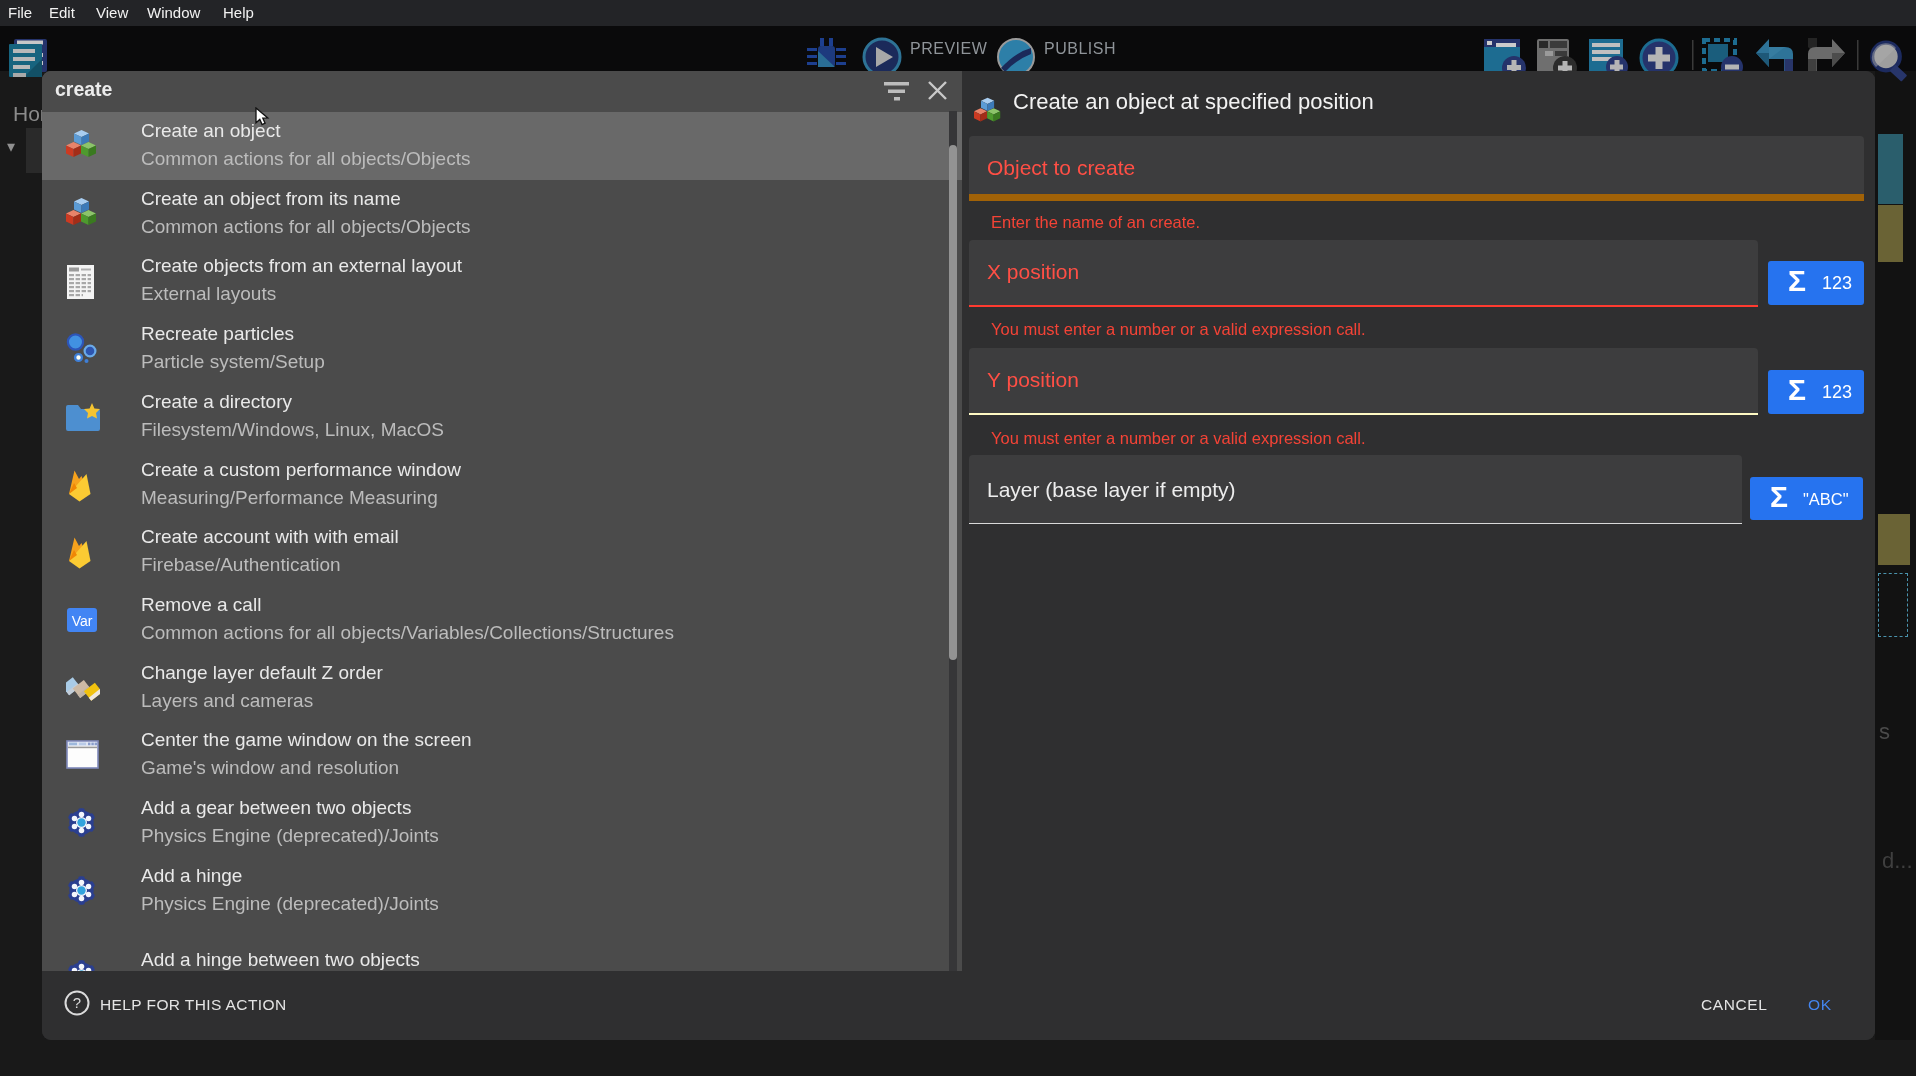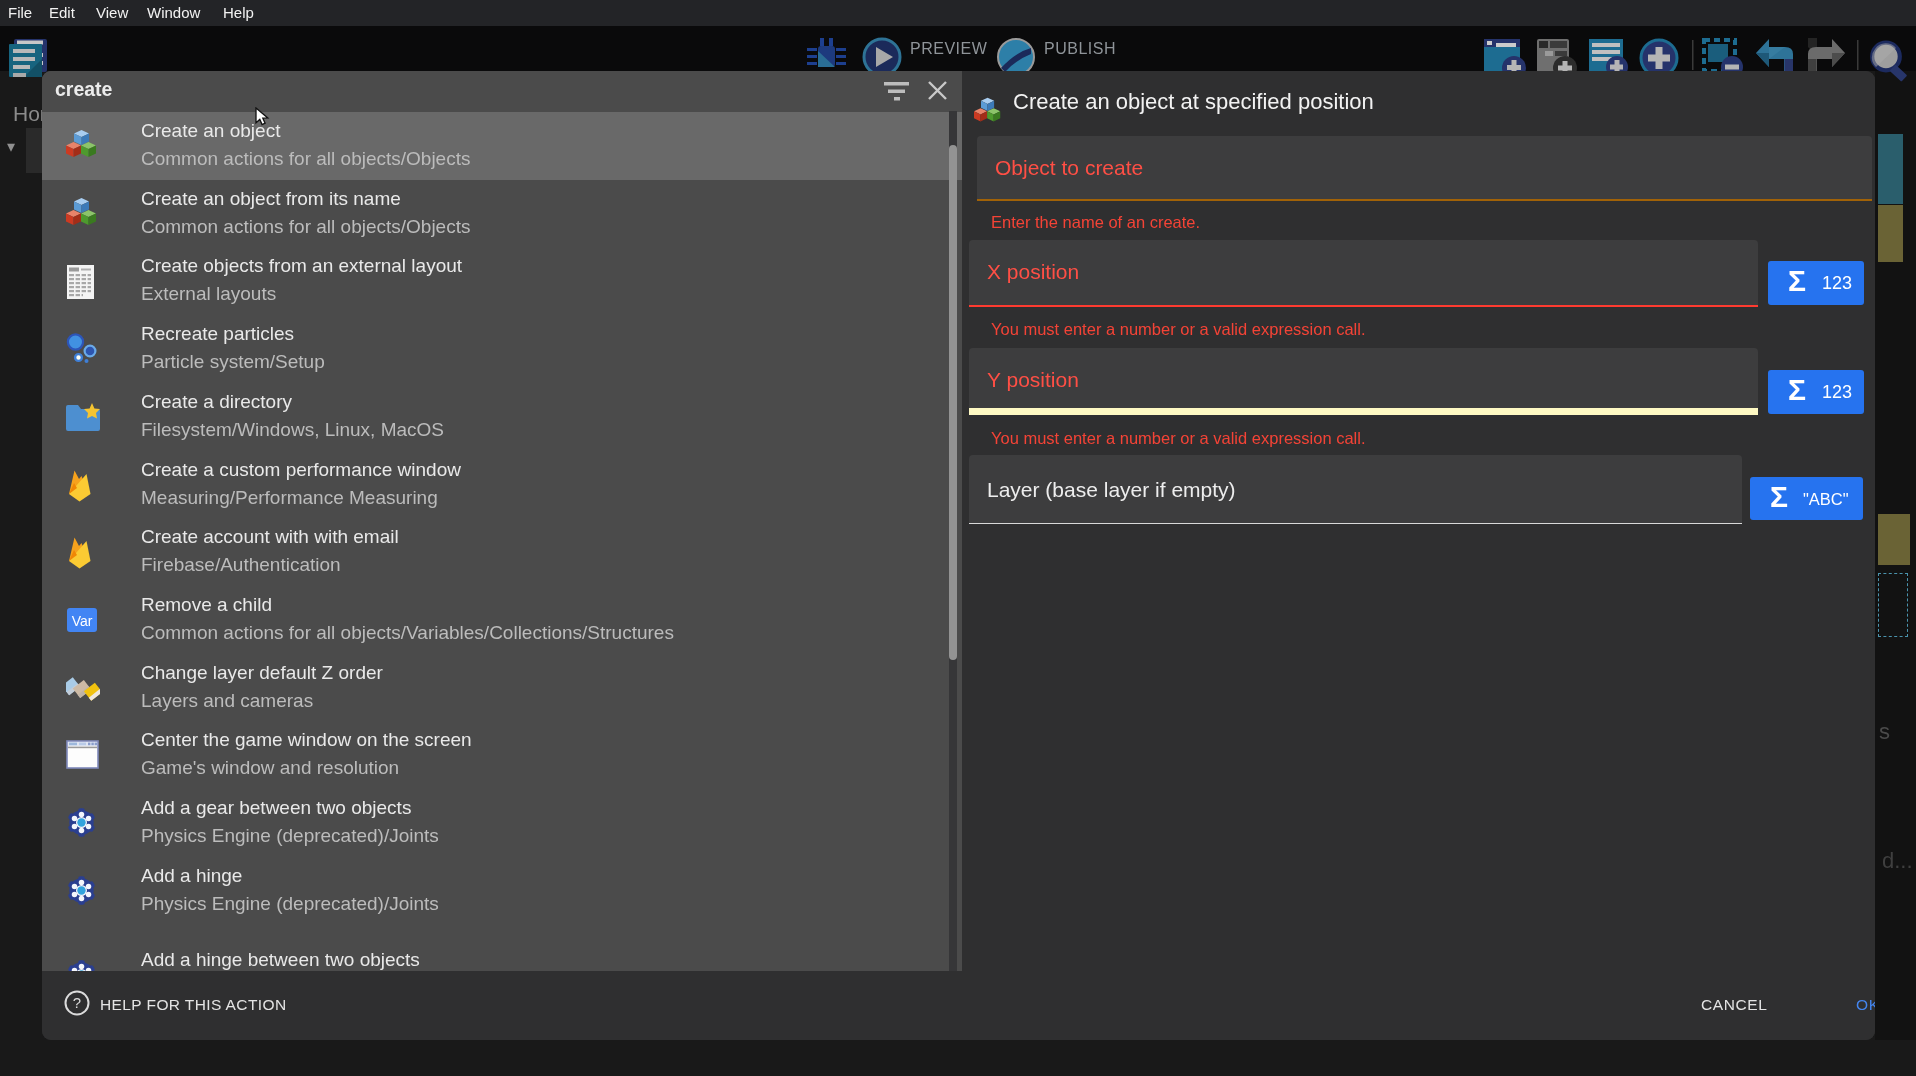--- a/index.html
+++ b/index.html
@@ -36,21 +36,21 @@
   .field { position:absolute; left:7px; background:#3d3d3e; border-radius:4px 4px 0 0; }
   .field .lbl { position:absolute; left:18px; top:20px; font-size:21px; color:#ff4f45; }
   .helper { position:absolute; left:29px; font-size:16.5px; color:#f44336; }
   .sumbtn { position:absolute; background:#2673ef; border-radius:3px; color:#fff; }
   .sumbtn .sig { position:absolute; font-size:30px; font-weight:bold; top:3px; }
   .sumbtn .lab { position:absolute; font-size:18px; top:12px; }
   
   #footer { position:absolute; left:0; top:900px; width:1833px; height:69px; background:#2f2f30; }
   #helptxt { position:absolute; left:58px; top:925px; font-size:15.5px; color:#e4e4e4; letter-spacing:0.4px; }
   #cancel { position:absolute; left:1659px; top:925px; font-size:15.5px; color:#e4e4e4; letter-spacing:0.6px; }
-  #ok { position:absolute; left:1766px; top:925px; font-size:15.5px; color:#4485ee; letter-spacing:0.6px;margin-left:48px; }
+  #ok { position:absolute; left:1766px; top:925px; font-size:15.5px; color:#4485ee; letter-spacing:0.6px; }
 </style>
 </head>
 <body>
 <div id="menubar" class="abs">
   <span style="left:8px">File</span>
   <span style="left:49px">Edit</span>
   <span style="left:96px">View</span>
   <span style="left:147px">Window</span>
   <span style="left:223px">Help</span>
 </div>
@@ -230,21 +230,21 @@
         <svg class="icon" width="34" height="34" viewBox="0 0 34 34">
             <use href="#flame"></use>
           </svg>
         <span class="t1">Create account with with email</span>
           <span class="t2">Firebase/Authentication</span>
         </div>
       <div class="row" style="top:514.9px">
         <svg class="icon" width="34" height="34" viewBox="0 0 34 34">
             <use href="#varicon"></use>
           </svg>
-        <span class="t1">Remove a child</span>
+        <span class="t1">Remove a call</span>
           <span class="t2">Common actions for all objects/Variables/Collections/Structures</span>
         </div>
       <div class="row" style="top:582.6px">
         <svg class="icon" width="34" height="34" viewBox="0 0 34 34">
             <use href="#zorder"></use>
           </svg>
         <span class="t1">Change layer default Z order</span>
           <span class="t2">Layers and cameras</span>
         </div>
       <div class="row" style="top:650.3px">
@@ -278,31 +278,31 @@
     </div>
     <div id="sbtrack"></div>
     <div id="sbthumb"></div>
   </div>
   <div id="rightpanel">
     <svg style="position:absolute;left:12px;top:25px" width="28" height="28" viewBox="0 0 32 28">
         <use href="#cubes"></use>
       </svg>
     <span id="rptitle">Create an object at specified position</span>
 
-    <div class="field" style="top:65px;width:895px;height:65px;border-bottom:2px solid #a16207;margin-left:8px;">
+    <div class="field" style="top:65px;width:895px;height:65px;border-bottom:7px solid #a16207;">
       <span class="lbl">Object to create</span>
     </div>
     <div class="helper" style="top:142px;">Enter the name of an create.</div>
 
     <div class="field" style="top:169px;width:789px;height:67px;border-bottom:2px solid #ff3b30;">
       <span class="lbl">X position</span>
     </div>
     <div class="helper" style="top:249px;">You must enter a number or a valid expression call.</div>
 
-    <div class="field" style="top:277px;width:789px;height:67px;border-bottom:7px solid #fef9c3;">
+    <div class="field" style="top:277px;width:789px;height:67px;border-bottom:2px solid #fef9c3;">
       <span class="lbl">Y position</span>
     </div>
     <div class="helper" style="top:358px;">You must enter a number or a valid expression call.</div>
 
     <div class="field" style="top:384px;width:773px;height:69px;border-bottom:1px solid #d9d9d9;">
       <span class="lbl" style="color:#ededed;top:23px;">Layer (base layer if empty)</span>
     </div>
 
     <div class="sumbtn" style="left:806px;top:190px;width:96px;height:44px;">
       <span class="sig" style="left:20px;">Σ</span>

